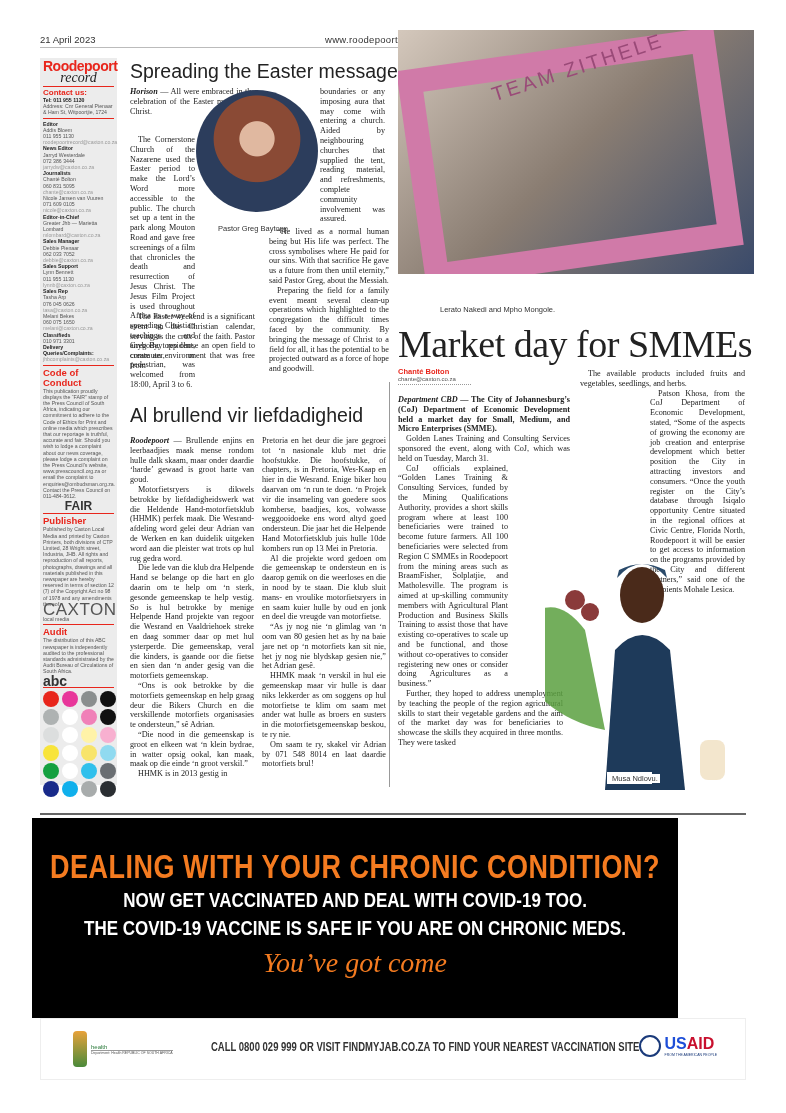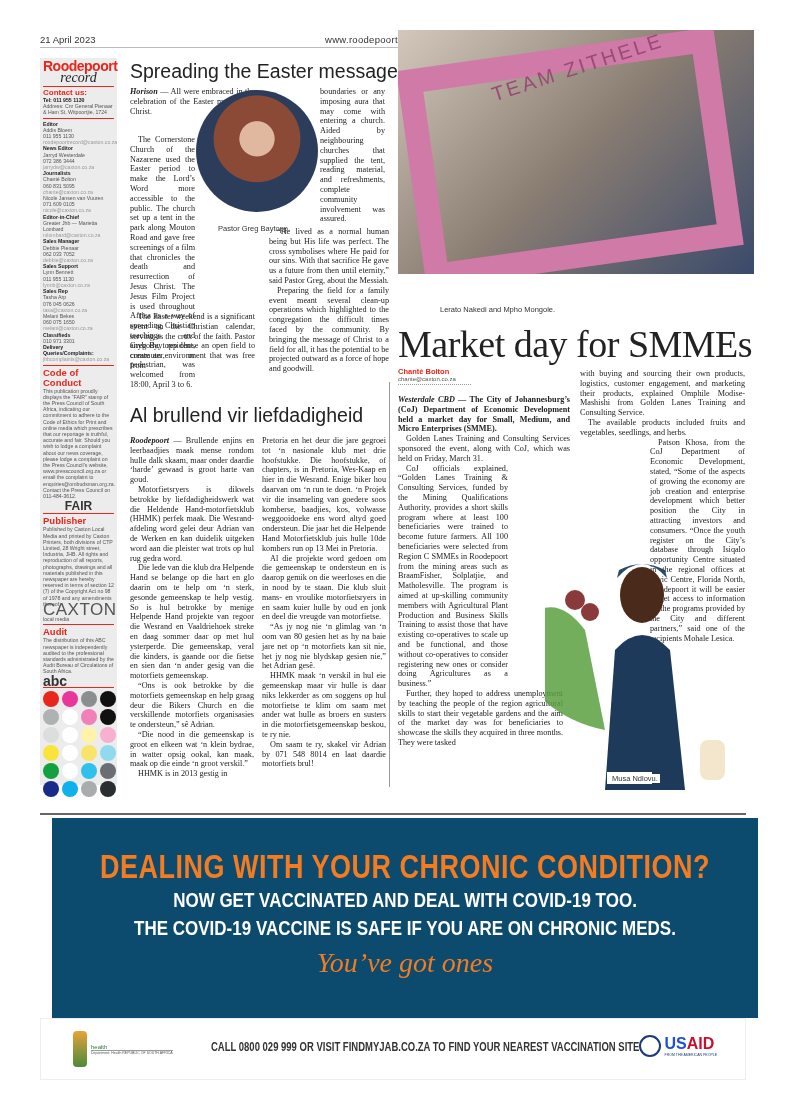--- a/index.html
+++ b/index.html
@@ -29,21 +29,21 @@
 .caption{font-family:"Liberation Sans",sans-serif;font-size:7.5px;color:#333}
 h1.al{position:absolute;left:130px;top:404px;font-family:"Liberation Sans",sans-serif;font-weight:normal;font-size:19.5px;color:#222}
 .photo1{position:absolute;left:398px;top:30px;width:356px;height:244px;background:linear-gradient(135deg,#d4c8bc,#8a7d72 50%,#3a4a6a);overflow:hidden}
 .frame{position:absolute;left:12px;top:18px;width:320px;height:220px;border:24px solid #d07aa8;transform:rotate(-8deg)}
 .frametext{position:absolute;left:90px;top:26px;transform:rotate(-18deg);font-family:"Liberation Sans",sans-serif;font-size:20px;color:#9a4a78;letter-spacing:3px}
 h1.market{position:absolute;left:398px;top:322px;font-family:"Liberation Serif",serif;font-weight:normal;font-size:38px;color:#222;letter-spacing:-.5px}
 .byline{position:absolute;left:398px;top:367px;font-family:"Liberation Sans",sans-serif}
 .byline .n{color:#e8261c;font-weight:bold;font-size:7.5px}
 .byline .e{font-size:6px;color:#555;border-bottom:1px dotted #999;padding-bottom:2px;width:73px}
 .photo2{position:absolute;left:545px;top:500px;width:195px;height:290px}
-.ad{position:absolute;left:52px;top:818px;width:706px;height:200px;background:#0c4a6e;text-align:center}
+.ad{position:absolute;left:32px;top:818px;width:646px;height:200px;background:#000000;text-align:center}
 .ad .l1{margin-top:34px;font-family:"Liberation Sans",sans-serif;font-weight:bold;font-size:27px;color:#f47b20;letter-spacing:.5px;transform:scaleY(1.25)}
 .ad .l2,.ad .l3{font-family:"Liberation Sans",sans-serif;font-weight:bold;font-size:17px;color:#fff;margin-top:8px;transform:scaleY(1.2)}
 .ad .l4{font-family:"Liberation Serif",serif;font-style:italic;font-size:28px;color:#f47b20;margin-top:8px}
 .adfoot{position:absolute;left:40px;top:1018px;width:706px;height:62px;background:#fff;border:1px solid #eee;font-family:"Liberation Sans",sans-serif}
 .adfoot .cta{position:absolute;left:170px;top:22px;font-weight:bold;font-size:9.5px;color:#333;transform:scaleY(1.3)}
 .health{position:absolute;left:32px;top:12px;display:flex;gap:4px;align-items:center}
 .health .crest{width:14px;height:36px;background:linear-gradient(#e8a23a,#4a8a3a);border-radius:4px}
 .health .t{font-size:6px;color:#2a7a3a;border-bottom:1px solid #999}
 .health .s{font-size:3.5px;color:#555}
 .usaid{position:absolute;right:28px;top:16px;display:flex;align-items:center;gap:4px}
@@ -194,48 +194,47 @@
   <div class="frame"></div>
   <div class="frametext">TEAM ZITHELE</div>
 </div>
 <div class="caption" style="position:absolute;left:440px;top:305px">Lerato Nakedi and Mpho Mongole.</div>
 <h1 class="market">Market day for SMMEs</h1>
 <div class="byline">
   <div class="n">Chanté Bolton</div>
   <div class="e">chante@caxton.co.za</div>
 </div>
 <div class="col" style="left:398px;top:395px;width:172px">
-  <p class="noi"><i><b>Westerdale CBD</b></i> <b>— The City of Johannesburg’s (CoJ) Department of Economic Development held a market day for Small, Medium, and Micro Enterprises (SMME).</b></p>
-  <p>Golden Lanes Training and Consulting Services sponsored the event, along with CoJ, which was held on Friday, March 31.</p>
+  <p class="noi"><i><b>Department CBD</b></i> <b>— The City of Johannesburg’s (CoJ) Department of Economic Development held a market day for Small, Medium, and Micro Enterprises (SMME).</b></p>
+  <p>Golden Lanes Training and Consulting Services sponsored the event, along with CoJ, which was held on Tuesday, March 31.</p>
   <p style="width:110px">CoJ officials explained, “Golden Lanes Training &amp; Consulting Services, funded by the Mining Qualifications Authority, provides a short skills program where at least 100 beneficiaries were trained to become future farmers. All 100 beneficiaries were selected from Region C SMMEs in Roodepoort from the mining areas such as BraamFisher, Solplatjie, and Matholesville. The program is aimed at up-skilling community members with Agricultural Plant Production and Business Skills Training to assist those that have existing co-operatives to scale up and be functional, and those without co-operatives to consider registering new ones or consider doing Agricultures as a business.”</p>
   <p style="width:165px">Further, they hoped to address unemployment by teaching the people of the region agricultural skills to start their vegetable gardens and the aim of the market day was for beneficiaries to showcase the skills they acquired in three months. They were tasked</p>
 </div>
 <div class="col" style="left:580px;top:369px;width:165px">
-  <p class="noi">with buying and sourcing their own products, logistics, customer engagement, and marketing their products, explained Omphile Modise-Mashishi from Golden Lanes Training and Consulting Service.</p>
   <p>The available products included fruits and vegetables, seedlings, and herbs.</p>
   <p style="padding-left:70px">Patson Khosa, from the CoJ Department of Economic Development, stated, “Some of the aspects of growing the economy are job creation and enterprise development which better position the City in attracting investors and consumers. “Once the youth register on the City’s database through Isiqalo opportunity Centre situated in the regional offices at Civic Centre, Florida North, Roodepoort it will be easier to get access to information on the programs provided by the City and different partners,” said one of the recipients Mohale Lesica.</p>
 </div>
 <svg class="photo2" viewBox="0 0 195 290">
   <path d="M60 290 L70 150 Q97 120 125 150 L140 290Z" fill="#1e3a5a"></path>
   <ellipse cx="97" cy="95" rx="22" ry="28" fill="#4a2a1a"></ellipse>
   <path d="M72 78 Q97 50 122 78 L120 70 Q97 58 74 70Z" fill="#2a4a6a"></path>
   <path d="M-20 120 Q10 90 40 130 L60 230 Q10 220 -20 180Z" fill="#5aa040" opacity=".85"></path>
   <circle cx="30" cy="100" r="10" fill="#8a3a3a"></circle>
   <circle cx="45" cy="112" r="9" fill="#8a3a3a"></circle>
   <rect x="155" y="240" width="25" height="40" rx="8" fill="#f0e0c0" opacity=".8"></rect>
   <rect x="62" y="272" width="45" height="12" fill="#fff"></rect>
 </svg>
 <div class="caption" style="position:absolute;left:610px;top:774px;background:#fff;padding:0 2px">Musa Ndlovu.</div>
 
 <div class="hr"></div>
 <div class="ad">
   <div class="l1">DEALING WITH YOUR CHRONIC CONDITION?</div>
   <div class="l2">NOW GET VACCINATED AND DEAL WITH COVID-19 TOO.</div>
   <div class="l3">THE COVID-19 VACCINE IS SAFE IF YOU ARE ON CHRONIC MEDS.</div>
-  <div class="l4">You’ve got ones</div>
+  <div class="l4">You’ve got come</div>
 </div>
 <div class="adfoot">
   <div class="health">
     <div class="crest"></div>
     <div>
         <div class="t">health</div>
         <div class="s">Department: Health REPUBLIC OF SOUTH AFRICA</div>
       </div>
   </div>
   <div class="cta">CALL 0800 029 999 OR VISIT FINDMYJAB.CO.ZA TO FIND YOUR NEAREST VACCINATION SITE.</div>

